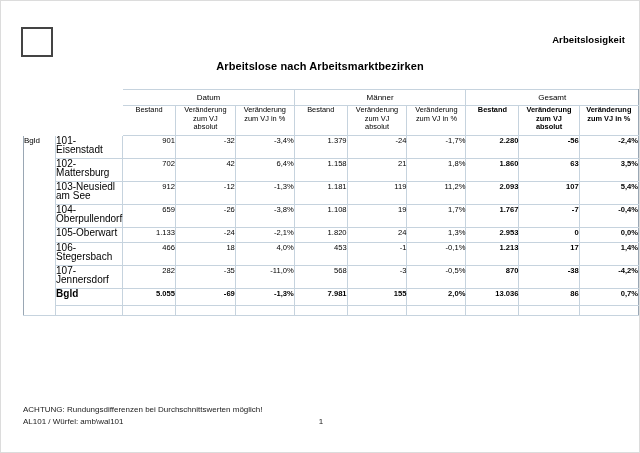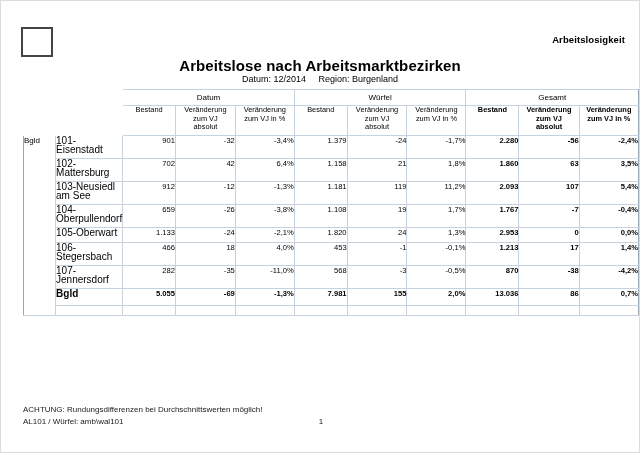--- a/index.html
+++ b/index.html
@@ -53,21 +53,21 @@
 
   
   .titles {
     position: absolute;
     top: 58px;
     left: 0;
     right: 0;
     text-align: center;
   }
   .t-main {
-    font-size: 15px;
+    font-size: 11px;
     font-weight: bold;
     line-height: 14px;
     letter-spacing: .1px;
   }
   .t-sub {
     font-size: 9px;
     line-height: 12px;
     white-space: pre;
   }
 
@@ -173,21 +173,20 @@
 
 <div id="page">
 
   <div class="hdr">
     <div class="logo-box"></div>
     <div class="hdr-right">Arbeitslosigkeit</div>
   </div>
 
   <div class="titles">
     <div class="t-main">Arbeitslose nach Arbeitsmarktbezirken</div>
-    <div class="t-sub">Datum: 12/2014     Region: Burgenland</div>
   </div>
 
   <div class="tbl-wrap">
     <table class="grid">
       <colgroup>
         <col style="width:34px">
         <col style="width:63px">
         <col style="width:56px">
         <col style="width:62px">
         <col style="width:61px">
@@ -197,21 +196,21 @@
         <col style="width:56px">
         <col style="width:62px">
         <col style="width:61px">
       </colgroup>
 
       <thead>
         <tr>
           <td class="cell-blank"></td>
           <td class="cell-blank"></td>
           <th class="grp-head outer-frame" colspan="3">Datum</th>
-          <th class="grp-head" colspan="3">Würfel</th>
+          <th class="grp-head" colspan="3">Männer</th>
           <th class="grp-head outer-frame-r" colspan="3">Gesamt</th>
         </tr>
         <tr>
           <td class="cell-blank"></td>
           <td class="cell-blank"></td>
 
           <th class="col-head outer-frame">
             <span>Bestand</span>
           </th>
           <th class="col-head">

